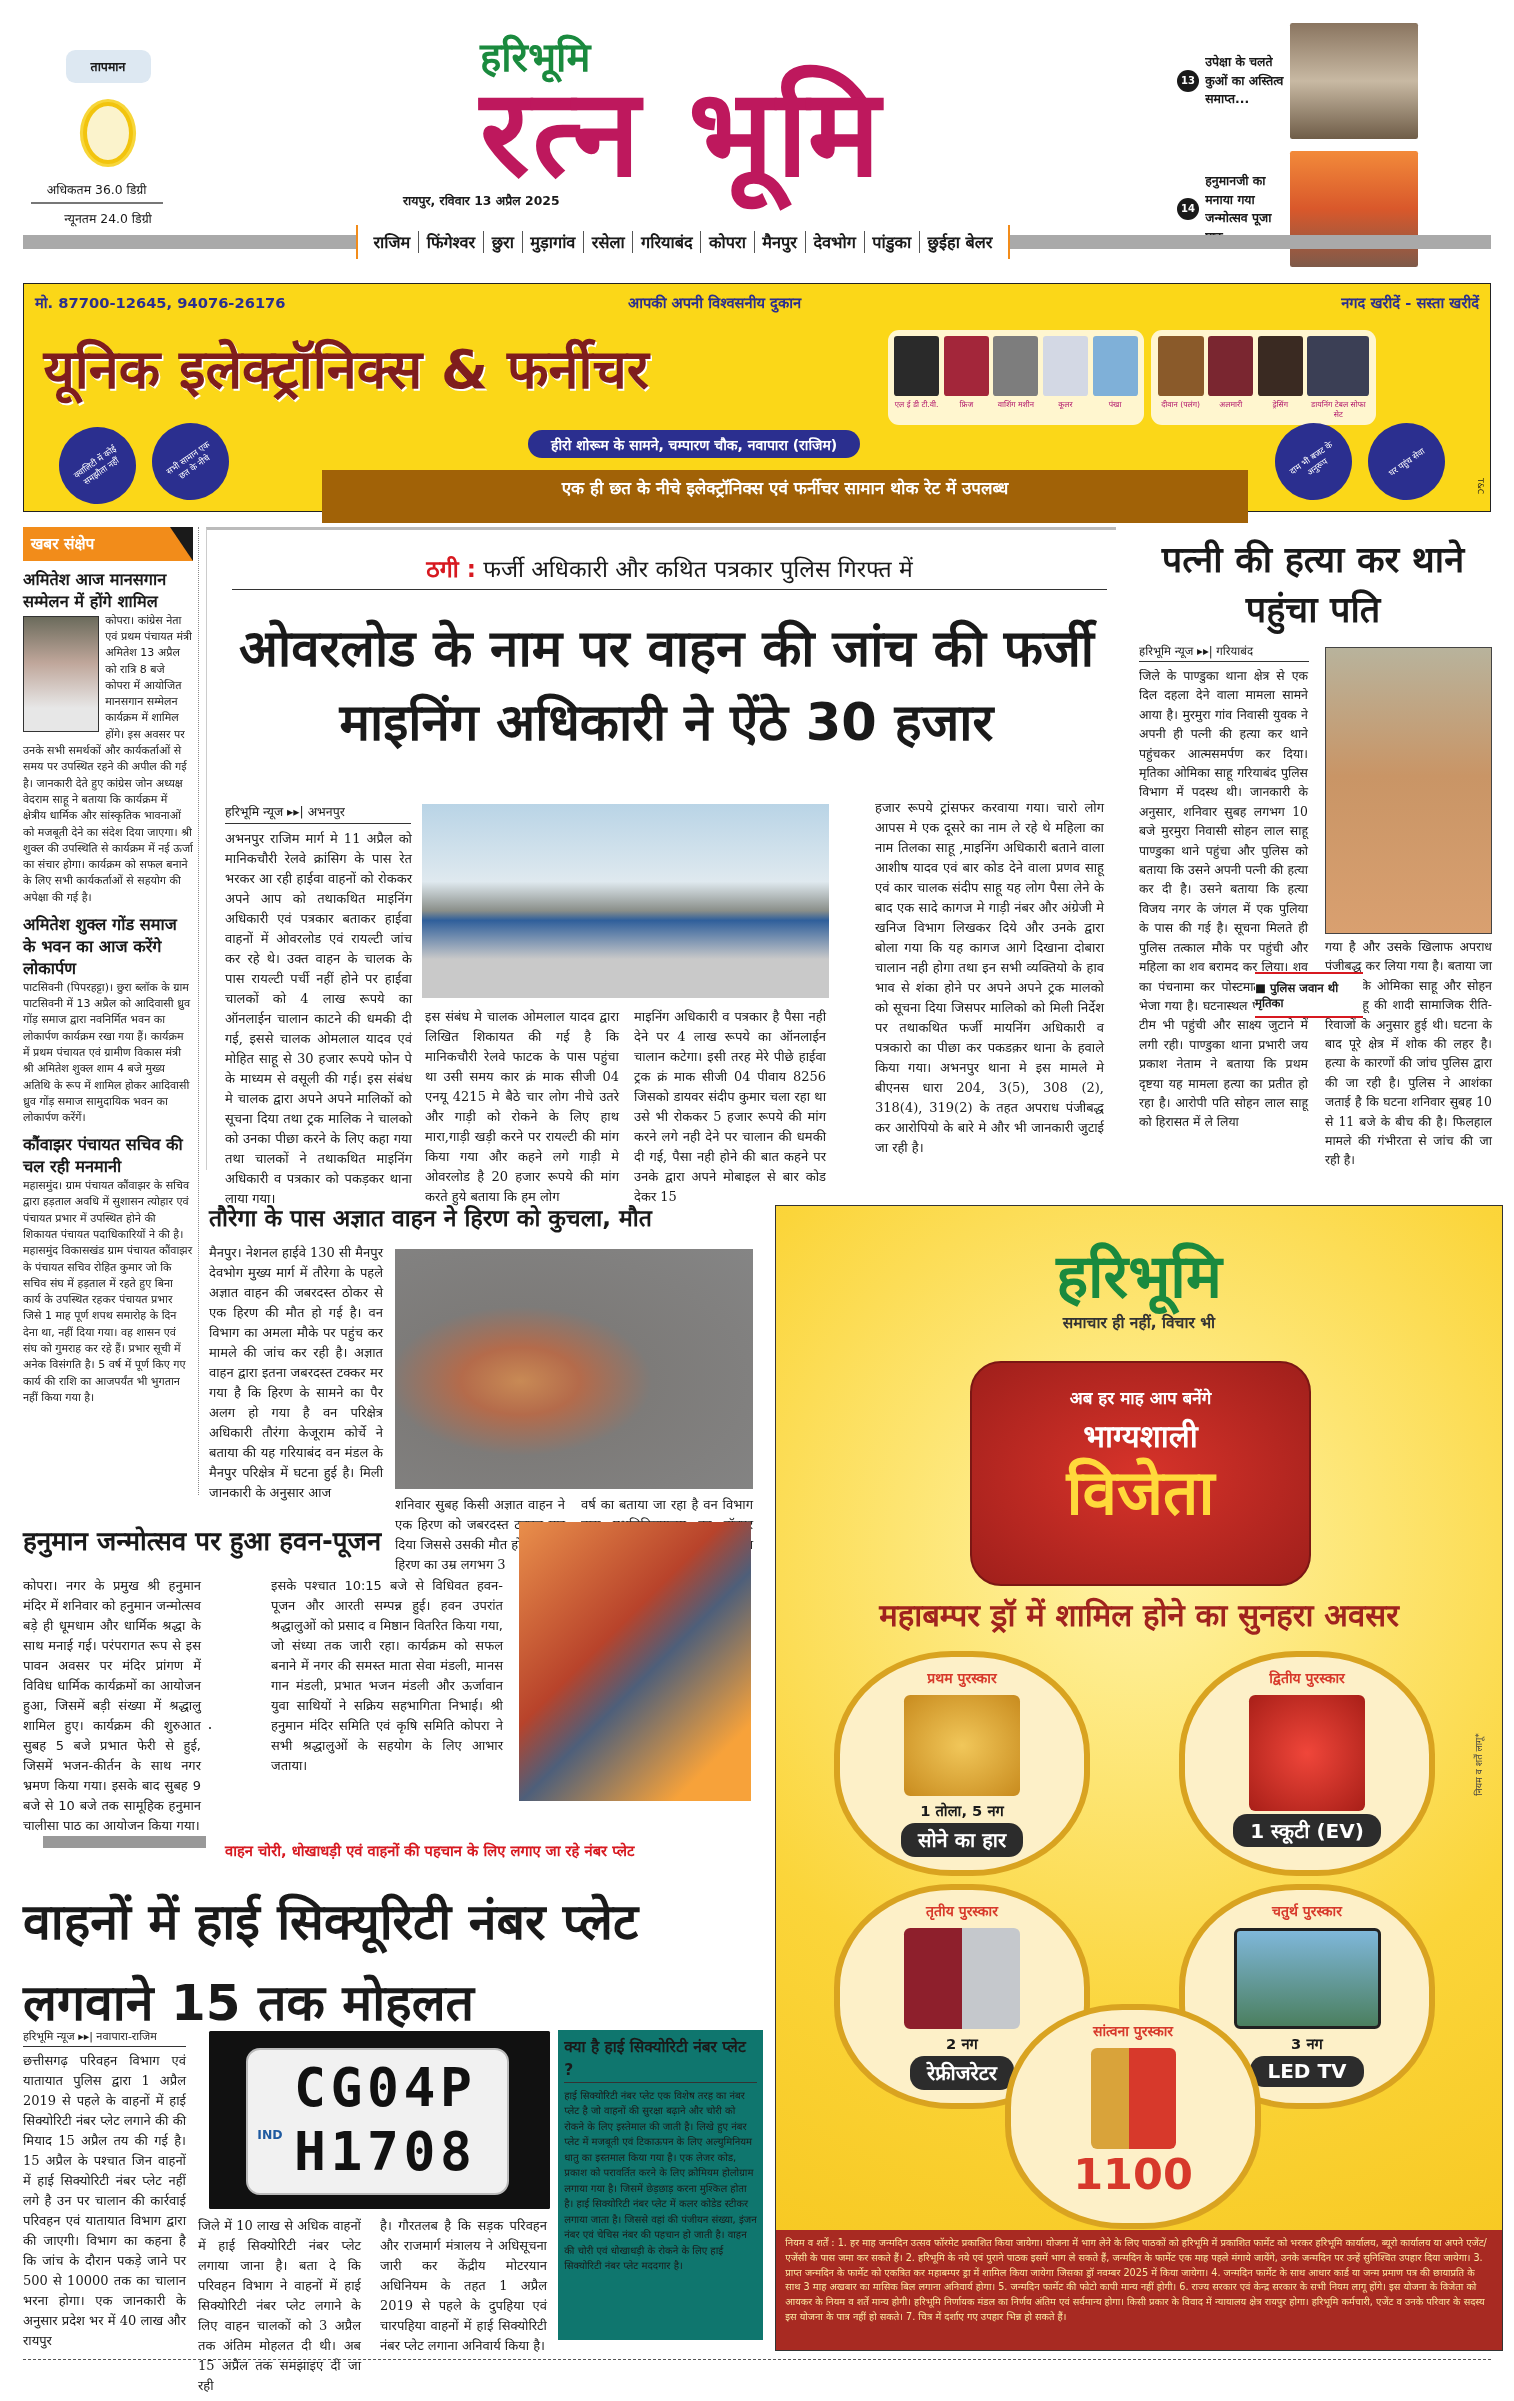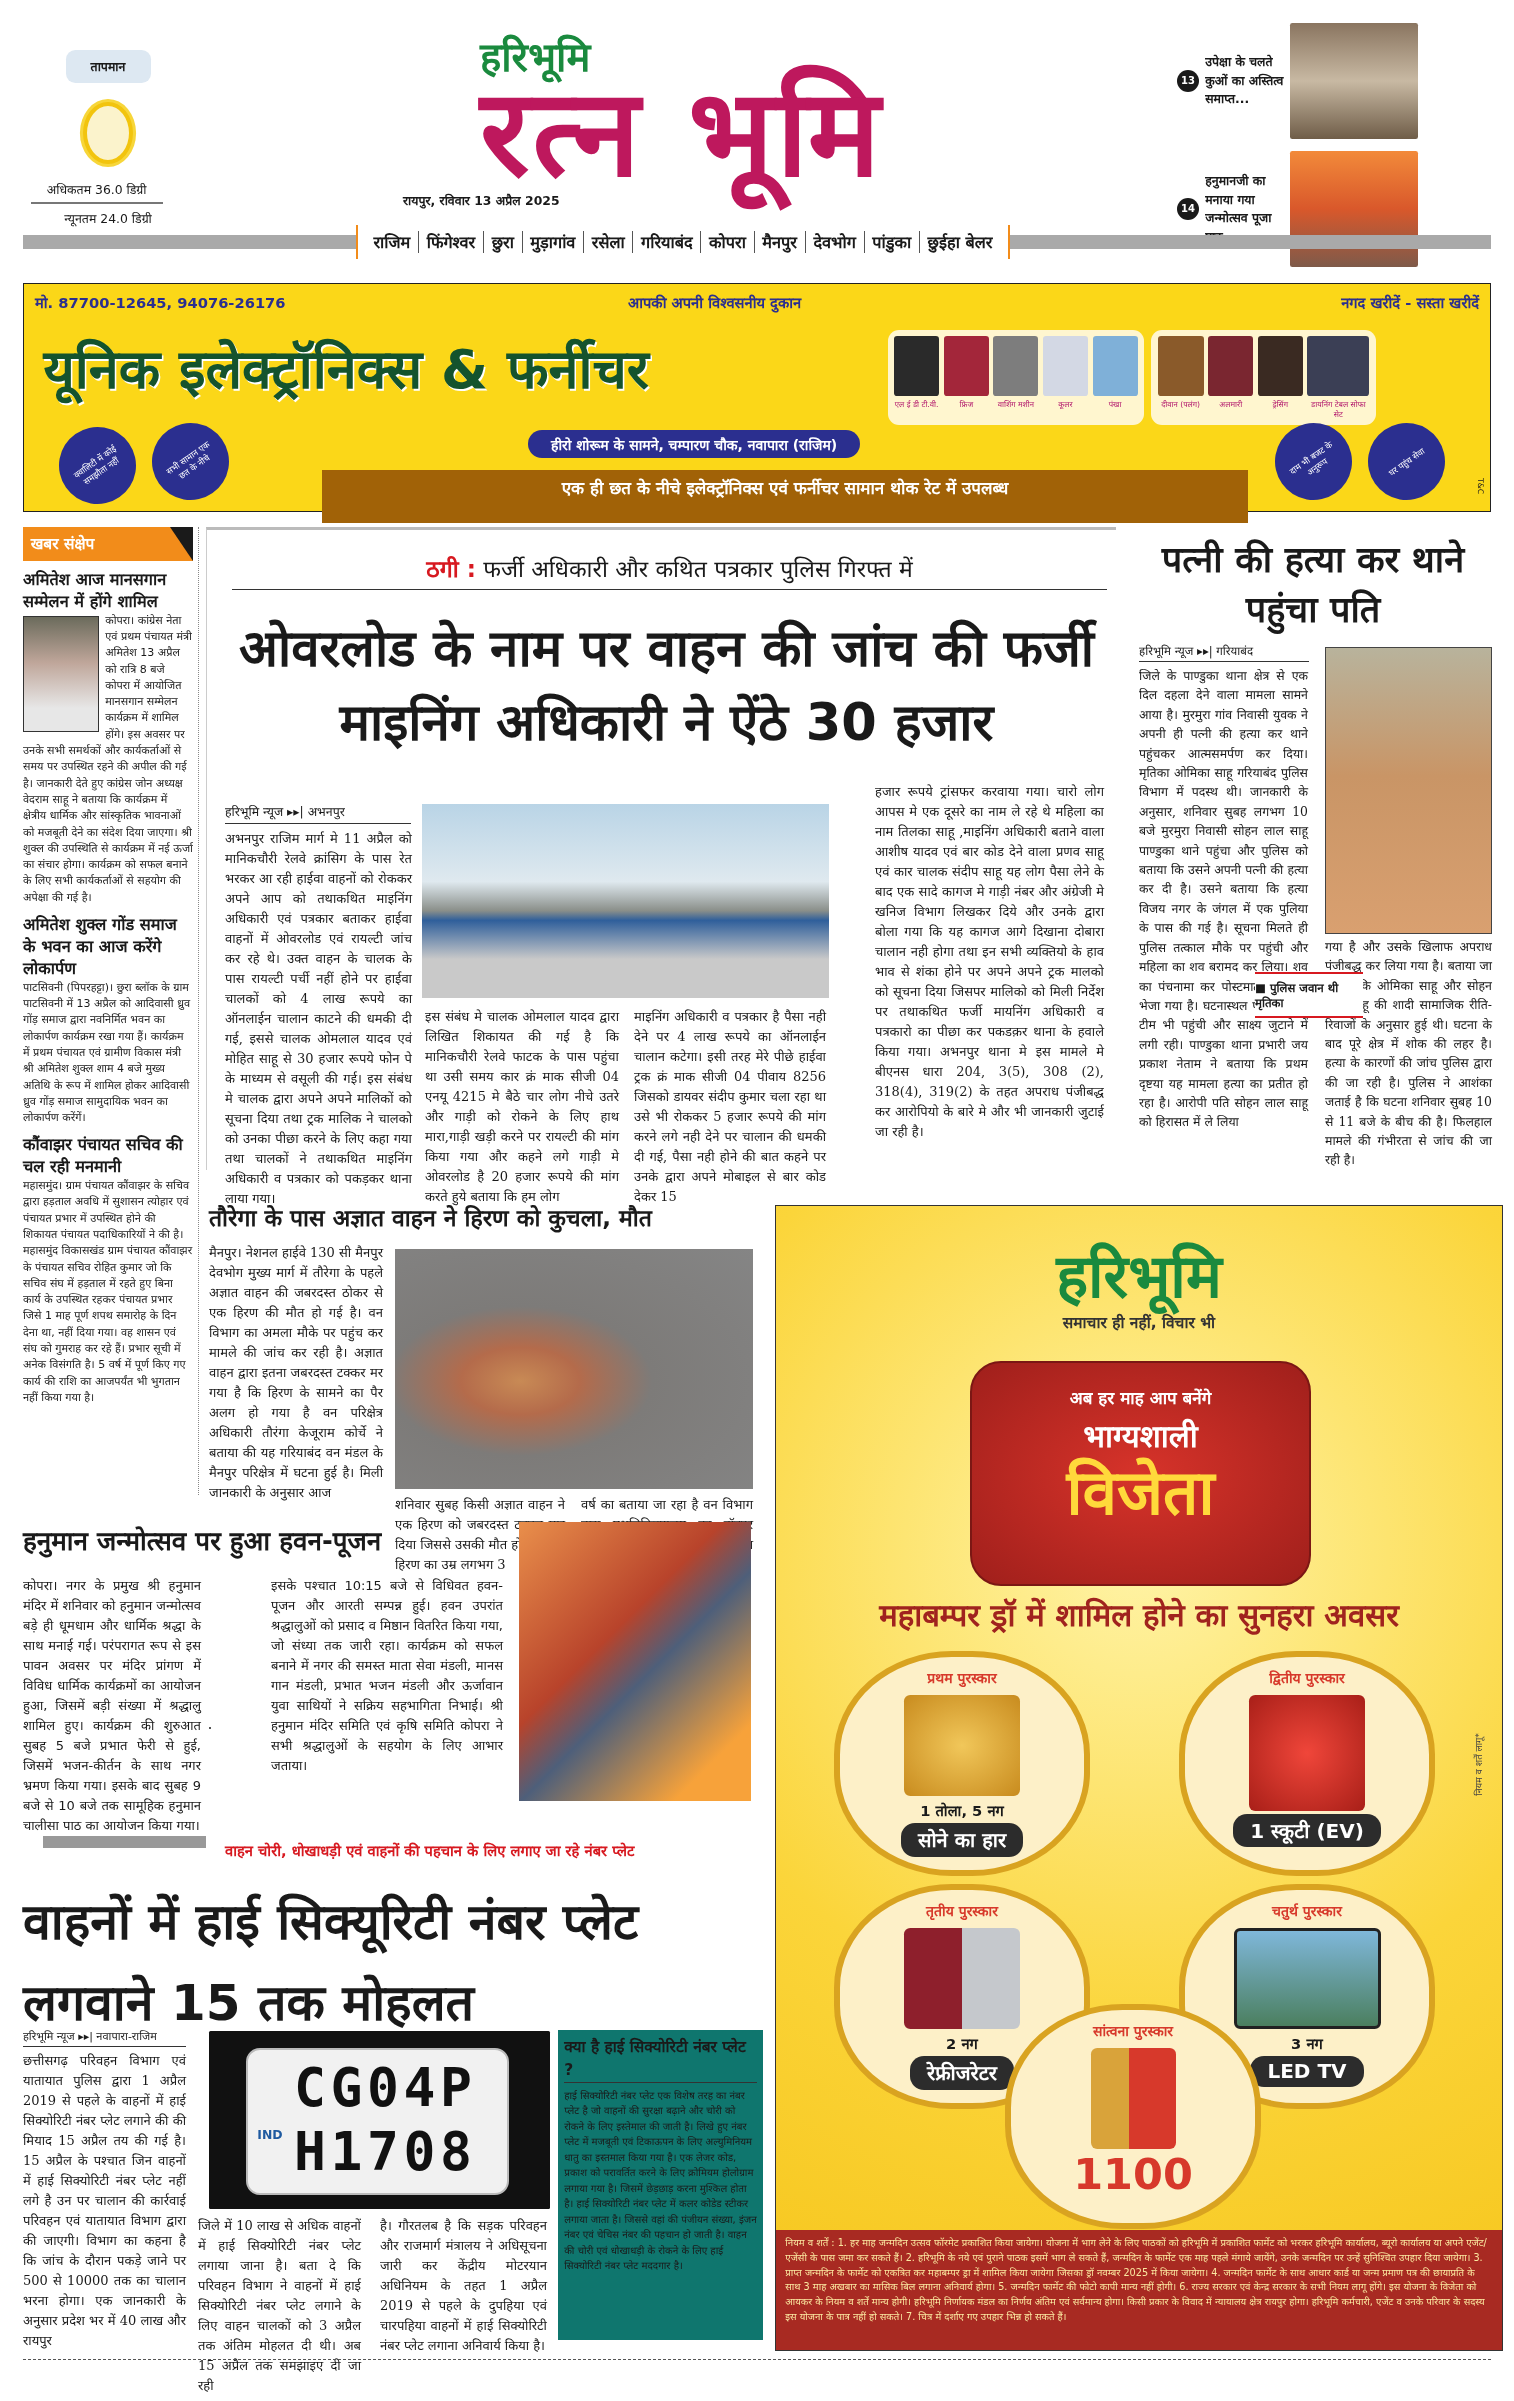--- a/index.html
+++ b/index.html
@@ -24,21 +24,21 @@
 .teaser .txt{width:85px;font-size:12.4px;line-height:18.6px;font-weight:bold}
 .teaser .img{width:128px;height:116px;border-radius:2.3px}
 #town-bar{left:23px;top:235px;width:1468px;height:14px;background:#a9a9a9}
 #towns{left:356px;top:225px;height:34px;background:#fff;border-left:2.3px solid #f28c1a;border-right:2.3px solid #f28c1a;padding:0 7.7px;display:flex;align-items:center;gap:0}
 .town{font-size:16.3px;font-weight:bold;padding:0 7.7px;border-right:1.5px solid #555}
 .town:last-child{border-right:none}
 
 
 #ad{left:23px;top:283px;width:1468px;height:229px;background:#fbd718;border:1.5px solid #222}
 .ad-top{position:absolute;top:7.7px;font-size:14.7px;font-weight:bold;color:#2b2f8f}
-#ad-name{position:absolute;left:19.4px;top:46px;font-size:54px;font-weight:bold;color:#14532d;text-shadow:1.5px 1.5px 0 #fff}
+#ad-name{position:absolute;left:19.4px;top:46px;font-size:54px;font-weight:bold;color:#7f1d1d;text-shadow:1.5px 1.5px 0 #fff}
 #ad-products{position:absolute;left:864px;top:46px;display:flex;gap:7.7px}
 .prod-group{background:#fff6cf;border-radius:11px;padding:6.2px;display:flex;gap:4.6px}
 .prod{width:45px;text-align:center;font-size:7.7px;color:#b0126a}
 .prod .pi{height:60px;border-radius:3.1px;margin-bottom:3.1px}
 #ad-addr{position:absolute;left:504px;top:146px;padding:4.6px 23px;border-radius:14px;background:#2b2f8f;color:#fff;font-size:14px;font-weight:bold}
 #ad-tag{position:absolute;left:298px;top:186px;width:926px;height:53px;background:#a16207;color:#fff;font-size:17px;font-weight:bold;text-align:center;line-height:36px}
 .badge{position:absolute;width:77px;height:77px;border-radius:50%;background:#2b2f8f;color:#fff;font-size:8.5px;text-align:center;display:flex;align-items:center;justify-content:center;padding:11px;transform:rotate(-35deg)}
 
 
 #brief{left:23px;top:527px;width:170px}
@@ -52,21 +52,21 @@
 
 #main-frame{left:206px;top:527px;width:910px;height:643px;border-top:3.1px solid #bbb;border-left:1.5px solid #ccc}
 #kicker{left:232px;top:552px;width:875px;text-align:center;font-size:23px;border-bottom:0.8px solid #333;padding-bottom:4.6px}
 #kicker .k1{color:#d71920;font-weight:bold}
 #main-head{left:225px;top:612px;width:883px;text-align:center;font-size:51px;font-weight:bold;line-height:74px}
 #byline{left:225px;top:803px;width:186px;font-size:12.4px;border-bottom:1.5px solid #333;padding-bottom:3.1px}
 #main-c1{left:225px;top:829px;width:187px}
 #truck-img{left:422px;top:804px;width:407px;height:194px;background:linear-gradient(#b9d4e6 0%,#dfe9ef 40%,#8a8f8a 55%,#2f5f9b 60%,#c9c9c9 80%)}
 #main-c2{left:425px;top:1007px;width:194px}
 #main-c3{left:634px;top:1007px;width:192px}
-#main-c4{left:875px;top:782px;width:229px}
+#main-c4{left:875px;top:798px;width:229px}
 
 
 #r-head{left:1123px;top:535px;width:380px;text-align:center;font-size:36px;font-weight:bold;line-height:50px}
 #r-byline{left:1139px;top:643px;width:170px;font-size:11.6px;border-bottom:1.5px solid #333;padding-bottom:3.1px}
 #r-c1{left:1139px;top:666px;width:169px}
 #r-img{left:1325px;top:647px;width:167px;height:287px;background:linear-gradient(#b8b39c 0%,#c99566 45%,#d9a070 100%);border:0.8px solid #444}
 #r-c2{left:1325px;top:937px;width:167px}
 #r-callout{left:1255px;top:972px;width:108px;border-top:2.3px solid #d71920;border-bottom:2.3px solid #d71920;padding:6.2px 0;font-size:11.6px;font-weight:bold;background:#fff}
 
 

